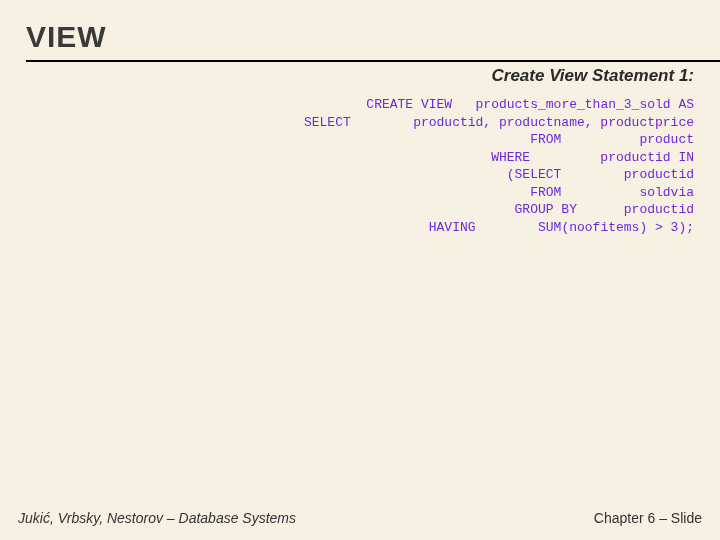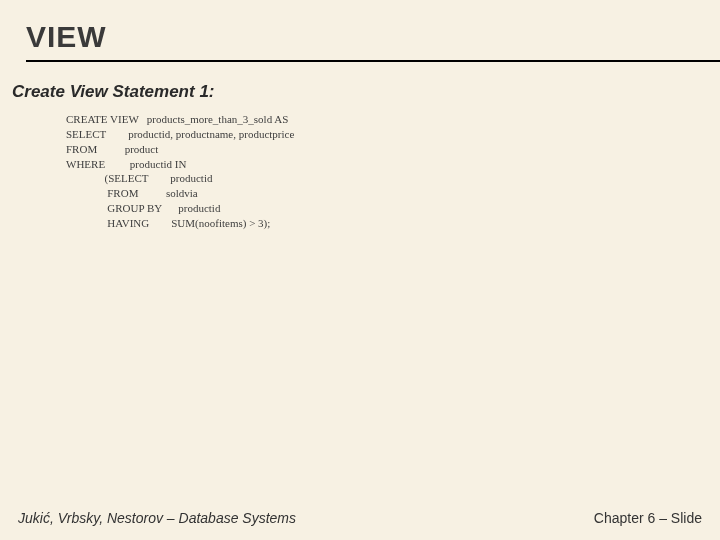--- a/index.html
+++ b/index.html
@@ -28,35 +28,36 @@
     font-family: Arial, Helvetica, sans-serif;
   }
   .divider {
     border: none;
     border-top: 2px solid #000;
     margin-top: 4px;
     margin-left: 26px;
     margin-right: 0;
   }
   .content {
-    padding: 20px 26px 0 12px;
+    padding: 4px 26px 0 12px;
+    text-align: right;
   }
   .subtitle {
     font-weight: 700;
     font-style: italic;
     font-size: 17px;
     color: #2a2a2a;
     margin-bottom: 10px;
   }
   .code-block {
-    font-family: Liberation Serif, serif;
-    font-size: 11px;
+    font-family: Liberation Mono, monospace;
+    font-size: 13px;
     line-height: 1.35;
     white-space: pre;
-    color: #404040;
+    color: #6d28d9;
     padding-left: 54px;
   }
   .footer {
     position: absolute;
     bottom: 14px;
     left: 0;
     right: 0;
     font-size: 14px;
     font-style: italic;
     color: #333;

